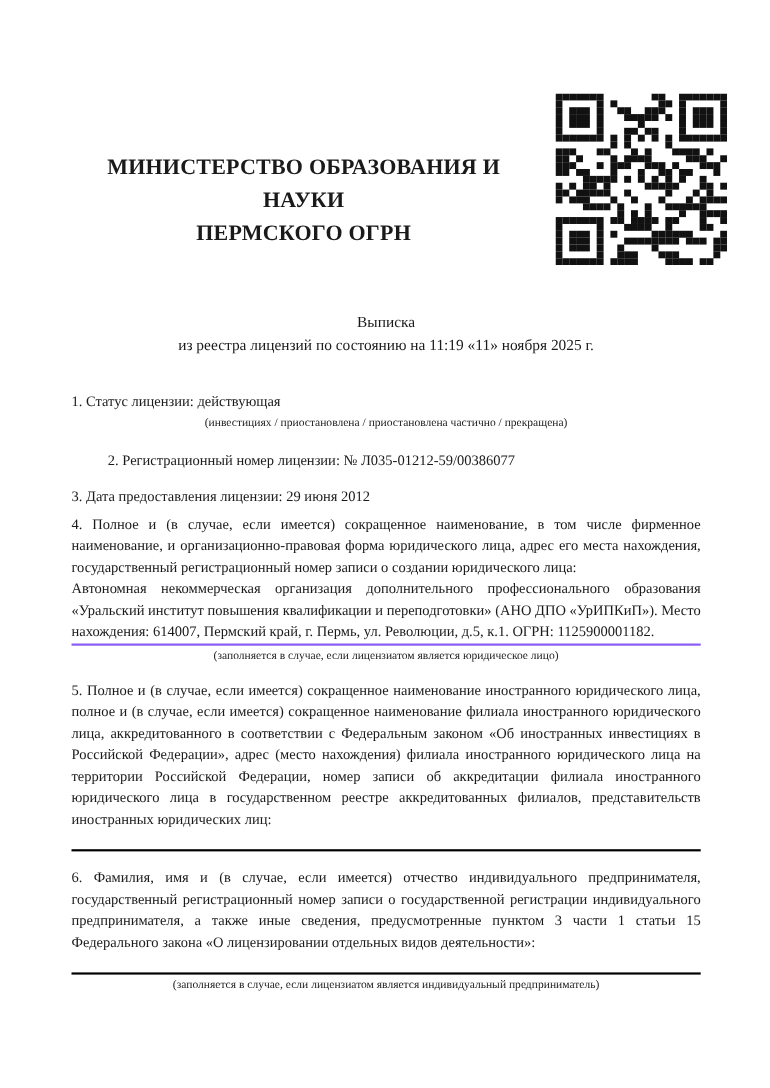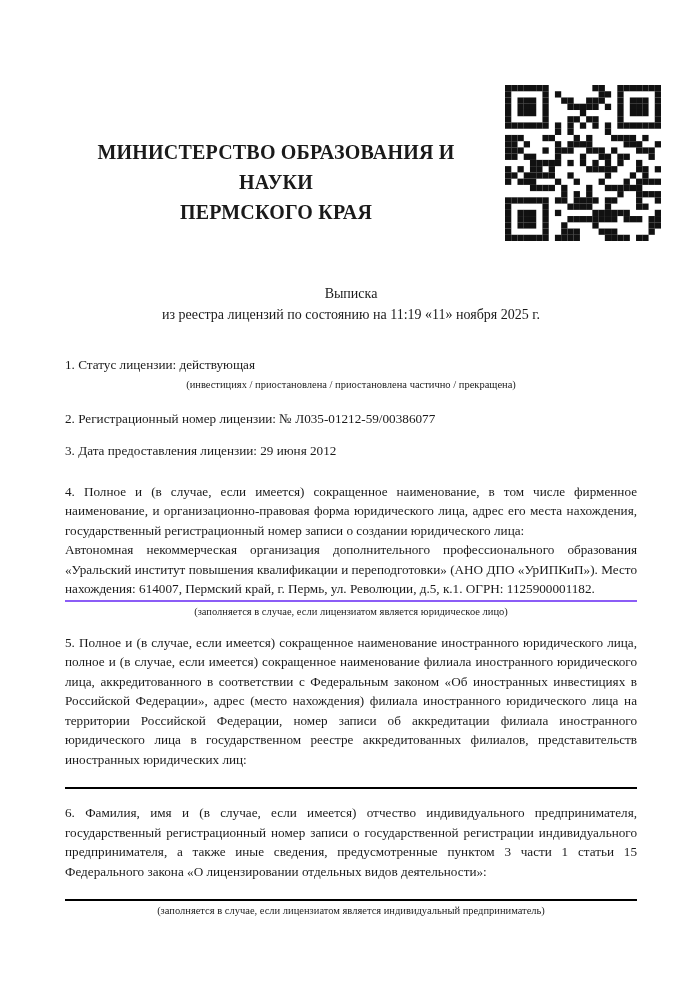--- a/index.html
+++ b/index.html
@@ -18,22 +18,22 @@
   .small-caption{font-size:10.5px;line-height:14px;color:#222;}
   .header .small-caption{margin-top:1px;}
   
   .qr{position:absolute;left:505px;top:85px;width:156px;height:156px;}
   
   .doc-title{margin-top:56px;text-align:center;font-size:14px;line-height:21px;}
   
   .items{margin-top:30px;font-size:13.2px;line-height:19.5px;}
   .item{margin-bottom:14px;}
   .item-1{margin-bottom:17px;}
-  .item-2{margin-bottom:13px;}
-  .item-3{margin-bottom:21px;}
+  .item-2{margin-bottom:13px;margin-left:33px;}
+  .item-3{margin-bottom:6px;}
   .item-6{margin-bottom:15px;}
   .item-text{text-align:left;}
   .just{text-align:justify;text-align-last:left;}
   .item-value{text-align:justify;text-align-last:left;border-bottom:2px solid #8b5cf6;padding-bottom:1px;}
   .fill-rule{height:18px;border-bottom:2px solid #000;}
   .item-caption{font-size:10.5px;line-height:14px;text-align:center;margin-top:3px;color:#222;}
   
   .footer{position:absolute;top:924px;left:0;width:100%;text-align:center;font-size:13px;}
 </style>
 </head>
@@ -345,21 +345,21 @@
         <rect x="112.32" y="149.76" width="6.29" height="6.29" fill="#111"></rect>
         <rect x="118.56" y="149.76" width="6.29" height="6.29" fill="#111"></rect>
         <rect x="131.04" y="149.76" width="6.29" height="6.29" fill="#111"></rect>
         <rect x="137.28" y="149.76" width="6.29" height="6.29" fill="#111"></rect>
       </svg></div>
 
   <div class="content">
 
     <div class="header">
       <div class="ministry-line">МИНИСТЕРСТВО ОБРАЗОВАНИЯ И НАУКИ</div>
-      <div class="ministry-line">ПЕРМСКОГО КРАЯ</div>
+      <div class="ministry-line">ПЕРМСКОГО ОГРН</div>
     </div>
 
     <div class="doc-title">
       <div>Выписка</div>
       <div>из реестра лицензий по состоянию на 11:19 «11» ноября 2025 г.</div>
     </div>
 
     <div class="items">
 
       <div class="item item-1">

